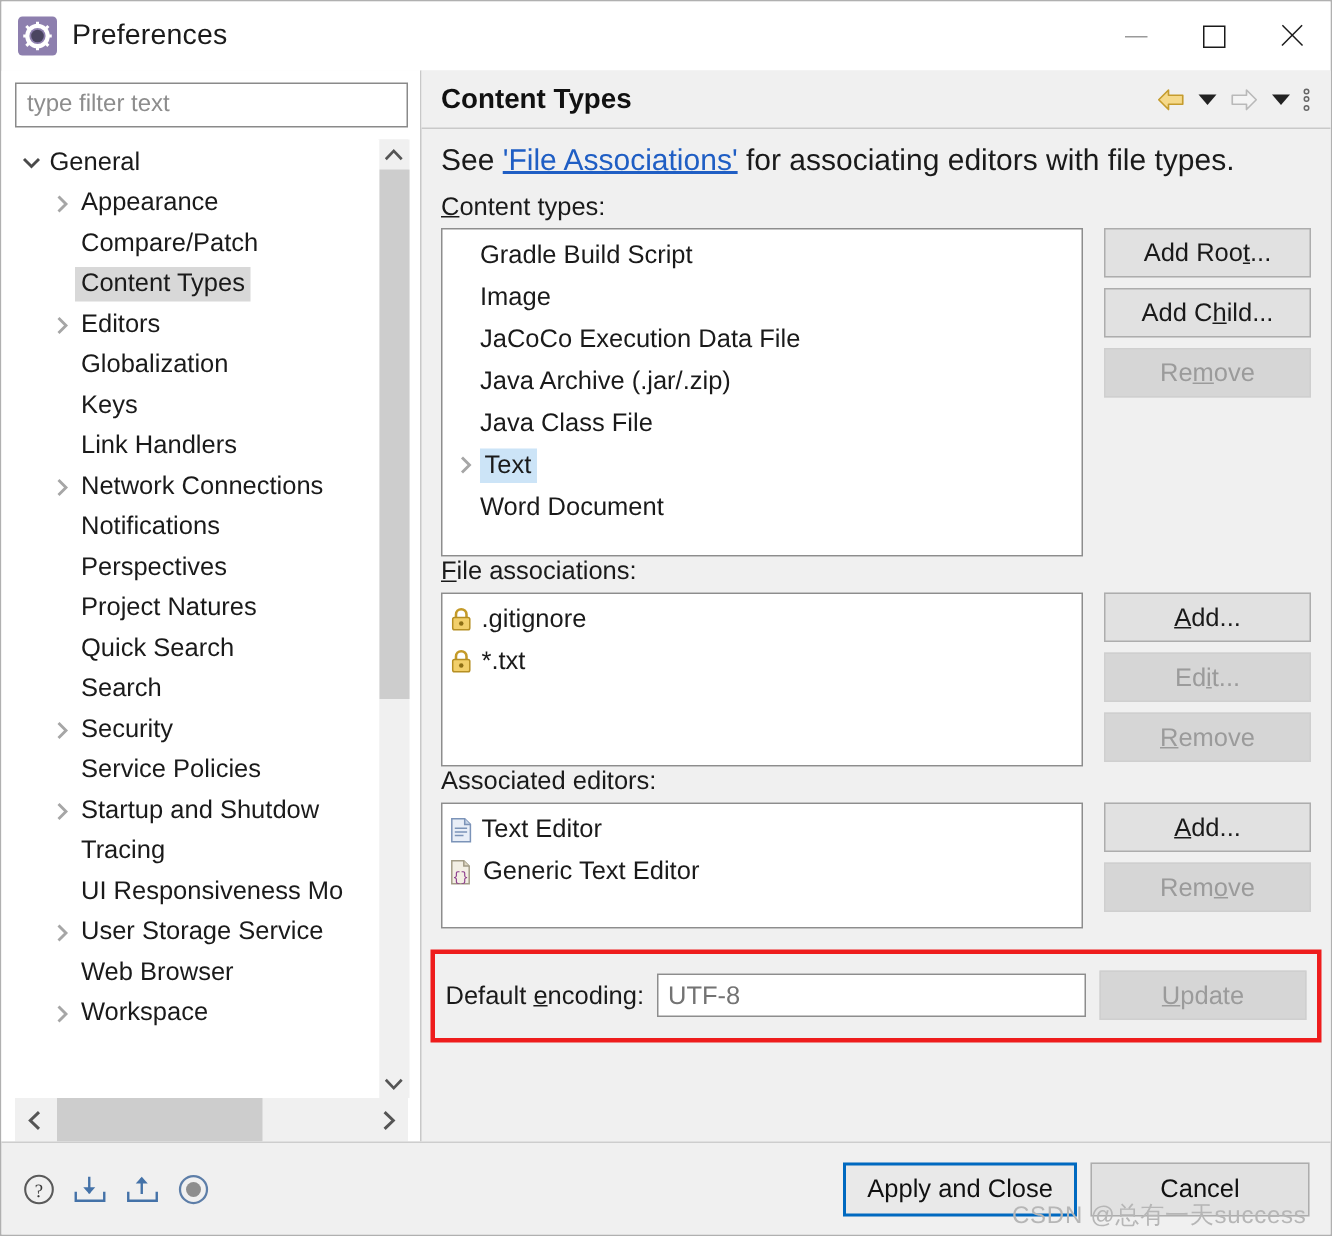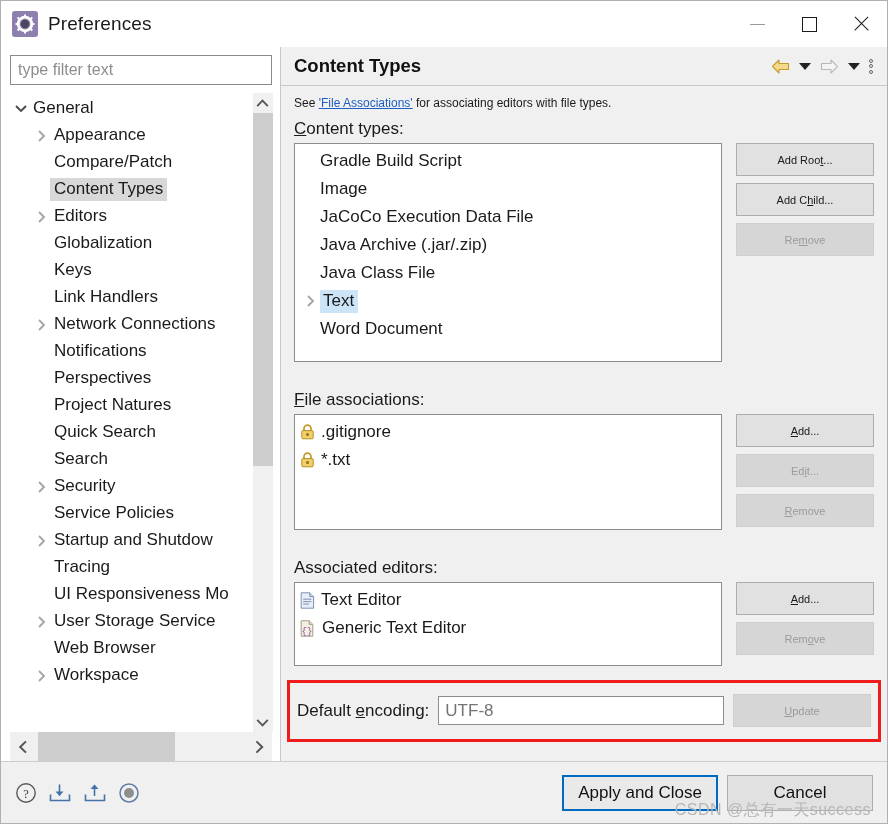--- a/index.html
+++ b/index.html
@@ -204,21 +204,21 @@
     border-top: 7px solid #222;
   }
   .dots-v { display: flex; flex-direction: column; gap: 1.5px; }
   .dots-v i {
     width: 4px; height: 4px; border-radius: 50%;
     border: 1px solid #666; display: block;
   }
 
   .panel-desc {
     padding: 10px 13px 4px 13px;
-    font-size: 12px;
+    font-size: 20px;
     color: #1a1a1a;
   }
   .link {
     color: #1f5ec4;
     text-decoration: underline;
   }
 
   .panel-body {
     flex: 1 1 auto;
     padding: 5px 13px 0 13px;
@@ -259,36 +259,36 @@
   }
 
   .btn-col {
     width: 138px; flex: 0 0 138px;
     display: flex; flex-direction: column; gap: 7px;
   }
   .btn {
     height: 33px;
     border: 1px solid #adadad;
     background: #e1e1e1;
-    font-size: 11px;
+    font-size: 17px;
     color: #1a1a1a;
     font-family: "Liberation Sans", sans-serif;
     display: flex; align-items: center; justify-content: center;
     cursor: default;
   }
   .btn.disabled {
     color: #9b9b9b;
     background: #d6d6d6;
     border-color: #cfcfcf;
   }
   .btn .mn { text-decoration: underline; }
 
   .lock-ic, .doc-ic { margin-right: 6px; display: inline-flex; flex: 0 0 auto; }
 
-  .sec { margin-top: 28px; }
+  .sec { margin-top: 0; }
 
   
   .enc-wrap {
     position: relative;
     margin-top: 14px;
     margin-left: -7px;
     margin-right: -7px;
     padding: 11px 7px 12px 7px;
     border: 3px solid #ee1c1c;
   }

